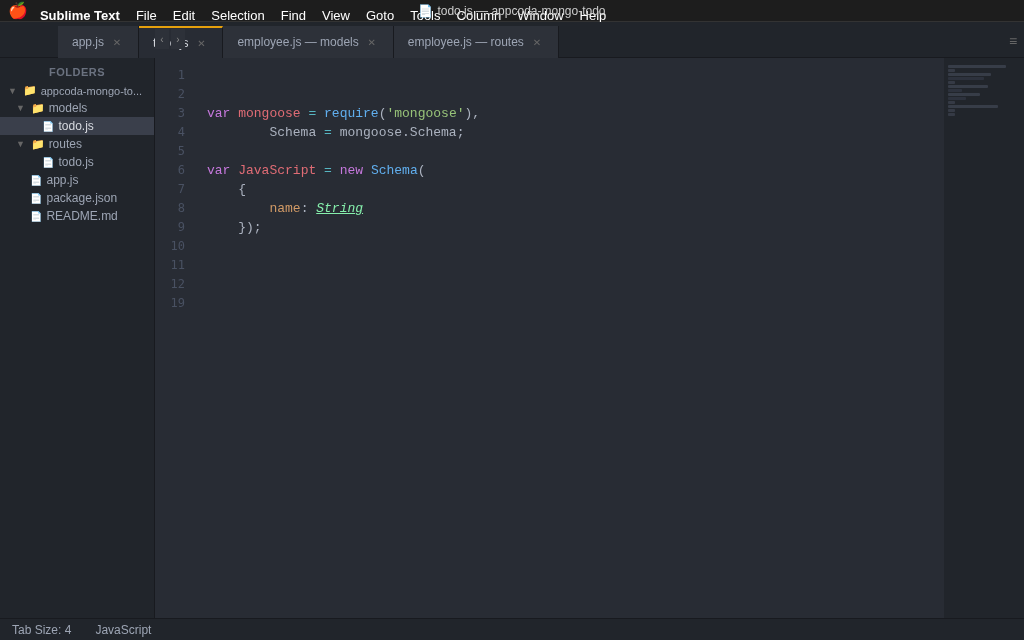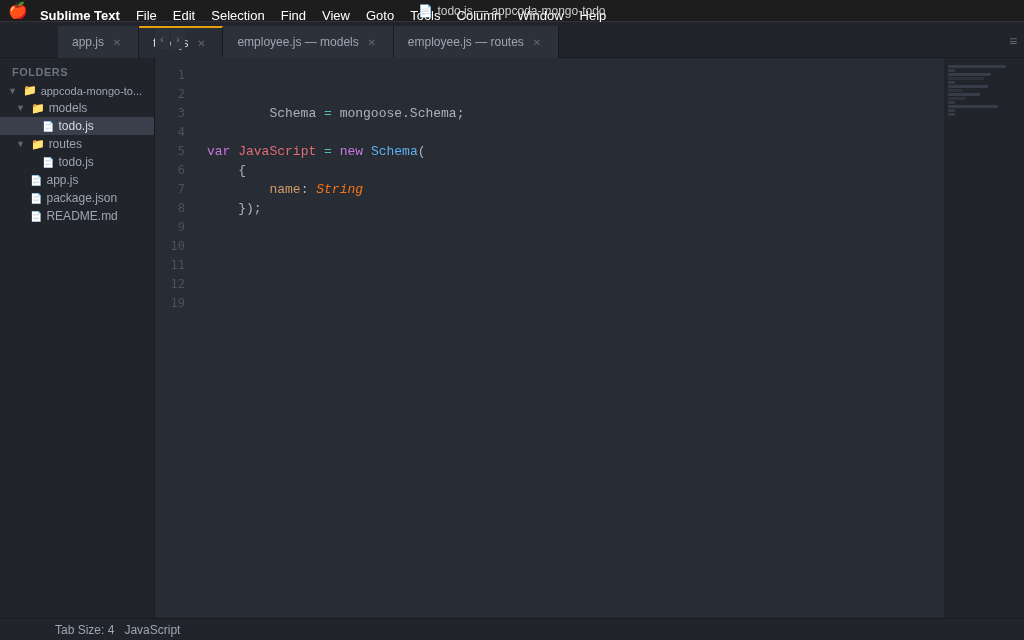--- a/index.html
+++ b/index.html
@@ -69,21 +69,21 @@
       flex: 1; display: flex; overflow: hidden;
     }
 
     
     #sidebar {
       width: 155px; background: #21252b; border-right: 1px solid #181a1f;
       overflow: hidden; font-size: 12px; color: #9da5b4;
     }
     .sidebar-header {
       padding: 8px 12px 4px; font-size: 11px; font-weight: bold;
-      color: #6b7280; letter-spacing: 0.5px; text-transform: uppercase;
+      color: #6b7280; letter-spacing: 0.5px; text-transform: uppercase; text-align: center;
     }
     .folder-item {
       display: flex; align-items: center; padding: 2px 4px 2px 8px;
       cursor: pointer; gap: 4px;
     }
     .folder-item.selected { background: #3a3f4b; color: #d7dae0; }
     .indent1 { padding-left: 16px; }
     .indent2 { padding-left: 28px; }
     .icon-folder { color: #e5a00d; font-size: 11px; }
     .icon-js { color: #d19a66; font-size: 10px; }
@@ -108,21 +108,21 @@
     #code-content {
       flex: 1; padding: 8px 0 8px 12px; overflow: auto;
       font-family: 'Menlo', 'Monaco', 'Courier New', monospace; font-size: 13px;
       line-height: 19px; color: #abb2bf;
     }
     .code-line { white-space: pre; height: 19px; }
     .kw { color: #c678dd; }
     .op { color: #56b6c2; }
     .fn { color: #61afef; }
     .str { color: #98c379; }
-    .type { color: #f97316; font-style: italic; }
+    .type { color: #86efac; font-style: italic; text-decoration: underline; }
     .punct { color: #abb2bf; }
     .prop { color: #d19a66; }
 
     
     #minimap {
       width: 80px; background: #21252b; position: relative; overflow: hidden;
     }
     .minimap-code {
       padding: 6px 4px; opacity: 0.5;
     }
@@ -130,21 +130,21 @@
       height: 3px; margin: 1px 0; background: #4a5060; border-radius: 1px;
     }
 
     
     #status-bar {
       height: 22px; background: #21252b; border-top: 1px solid #181a1f;
       display: flex; align-items: center; padding: 0 12px;
       font-size: 12px; color: #9da5b4;
     }
     .status-left { flex: 1; }
-    .status-right { display: flex; gap: 10px; margin-left: 43px; }
+    .status-right { display: flex; gap: 24px; }
   </style>
 </head>
 <body>
 
 <div id="menubar">
   <span class="menu-apple">🍎</span>
   <div class="menu-items">
     <span class="menu-item bold">Sublime Text</span>
     <span class="menu-item">File</span>
     <span class="menu-item">Edit</span>
@@ -259,20 +259,21 @@
         <div>9</div>
         <div>10</div>
         <div>11</div>
         <div>12</div>
         <div>19</div>
       </div>
 
       <div id="code-content">
         <div class="code-line">&nbsp;</div>
         <div class="code-line">&nbsp;</div>
+        <div class="code-line"><span class="kw">var </span><span style="color:#e06c75">mongoose</span><span class="op"> = </span><span class="fn">require</span><span class="punct">(</span><span class="str">'mongoose'</span><span class="punct">),</span></div>
         <div class="code-line">        Schema <span class="op">=</span> mongoose.Schema;</div>
         <div class="code-line">&nbsp;</div>
         <div class="code-line"><span class="kw">var </span><span style="color:#e06c75">JavaScript</span> <span class="op">=</span> <span class="kw">new </span><span class="fn">Schema</span><span class="punct">(</span></div>
         <div class="code-line">    {</div>
         <div class="code-line">        <span class="prop">name</span>: <span class="type">String</span></div>
         <div class="code-line">    });</div>
         <div class="code-line">&nbsp;</div>
         <div class="code-line">&nbsp;</div>
         <div class="code-line">&nbsp;</div>
       </div>

